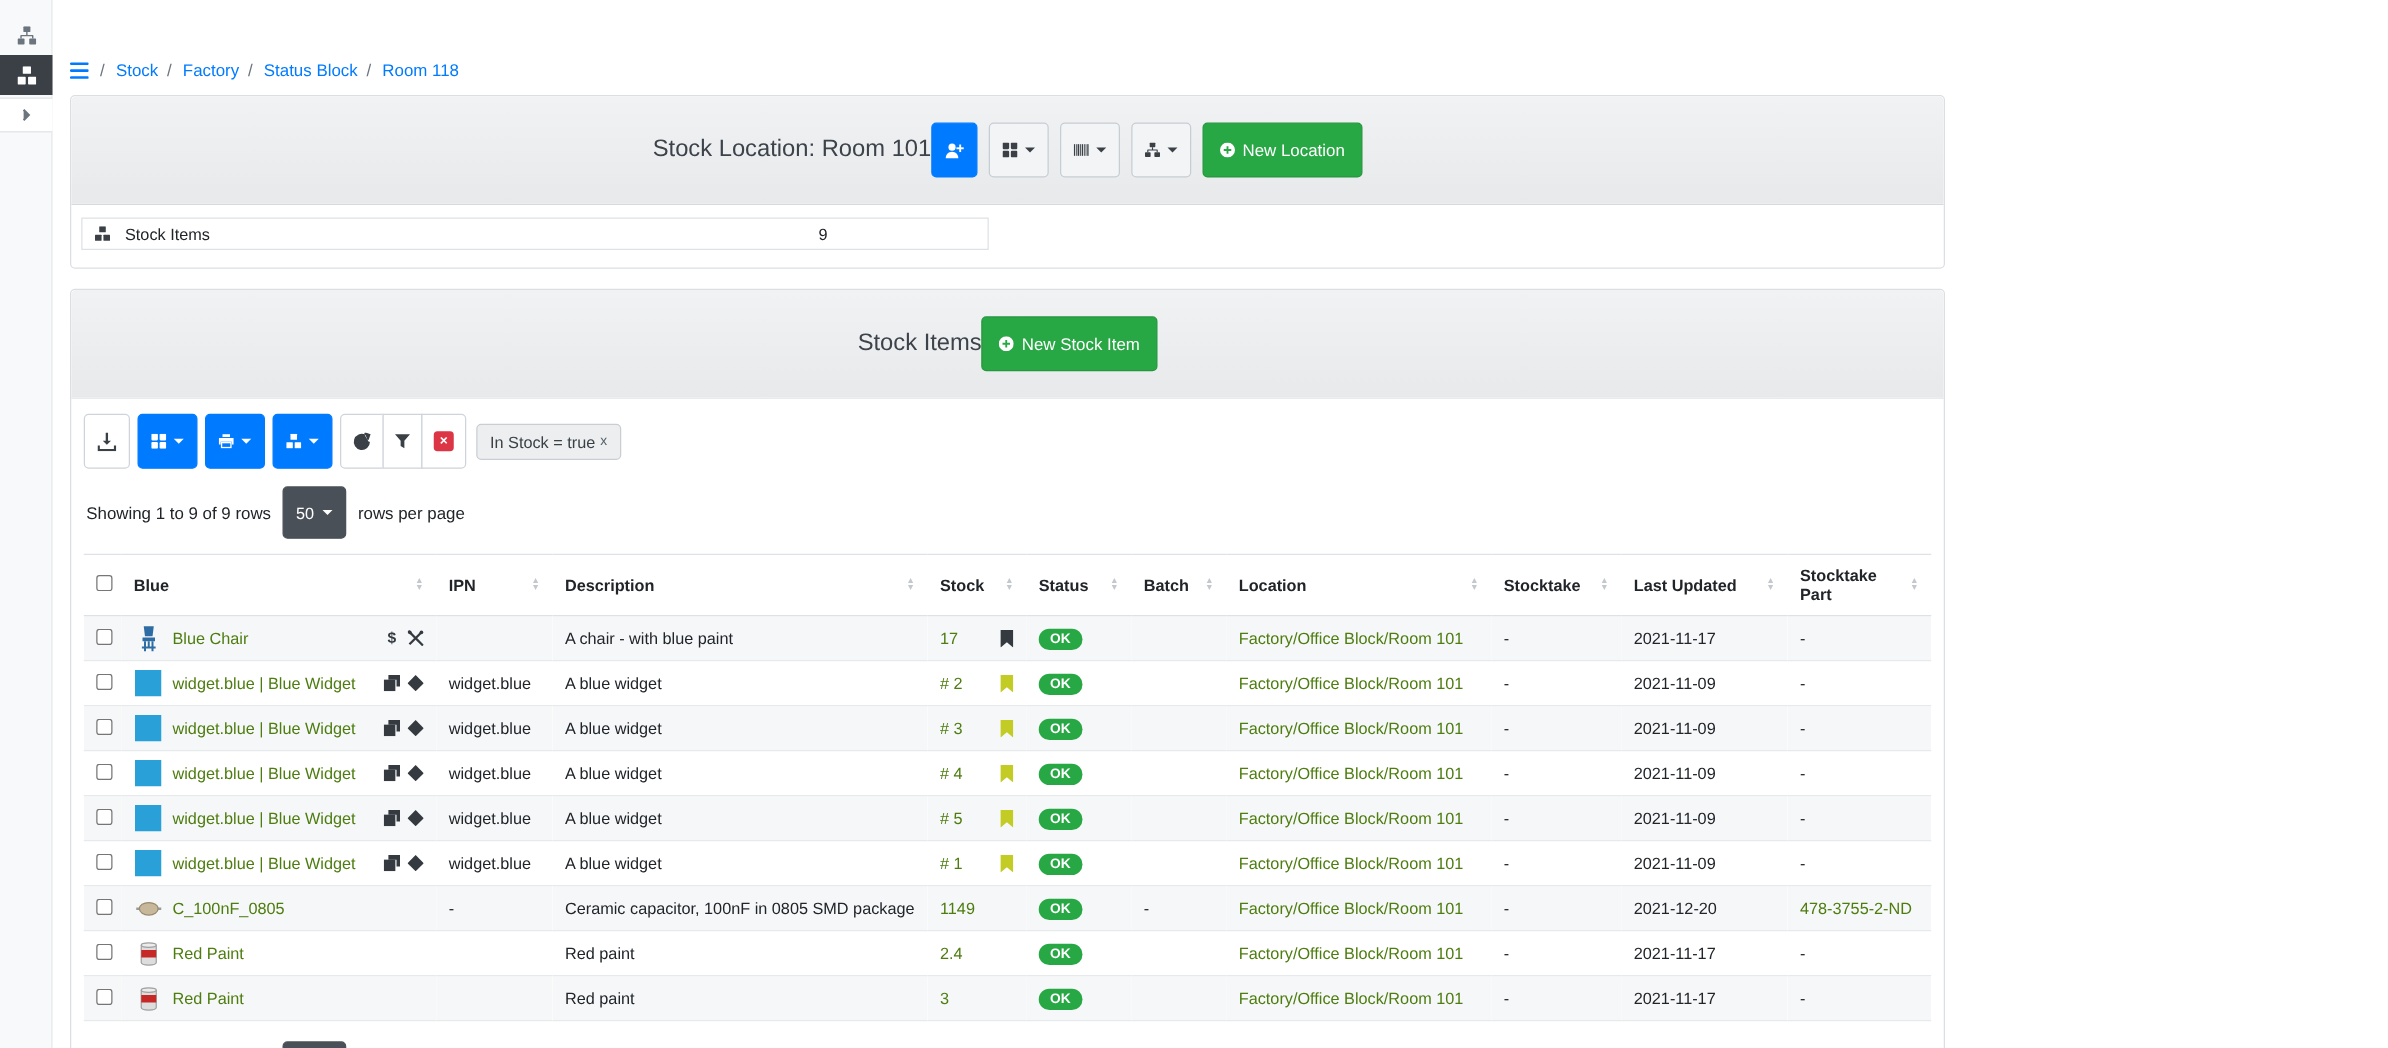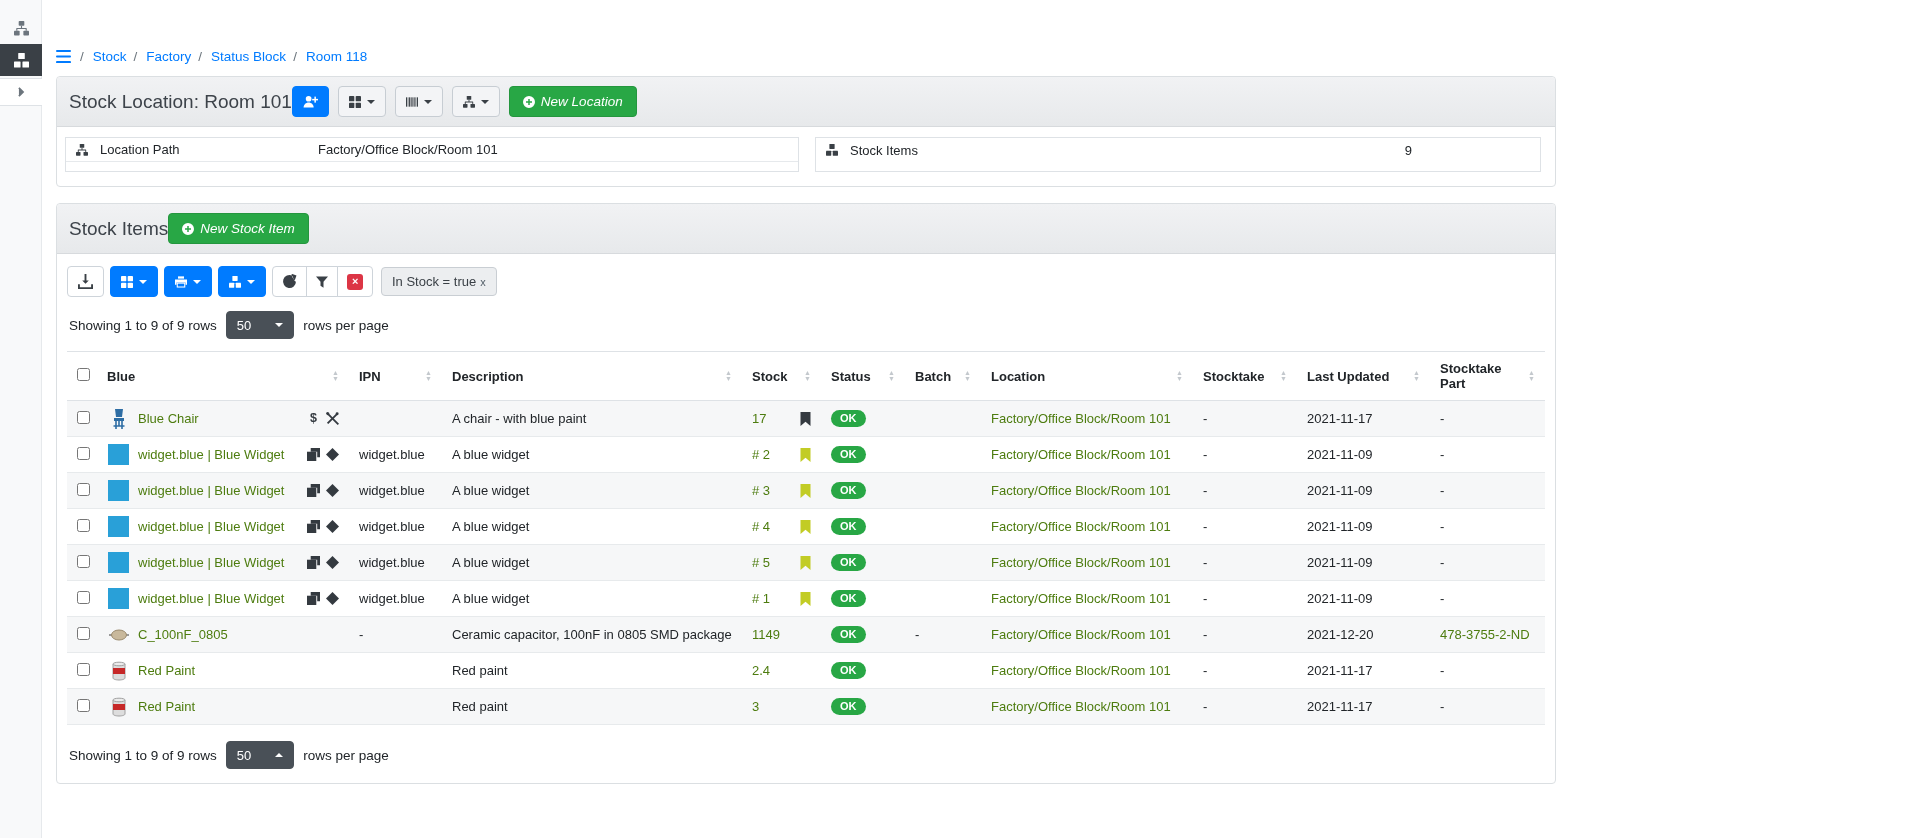--- a/index.html
+++ b/index.html
@@ -24,25 +24,25 @@
 
   
   .crumbs { display:flex; align-items:center; height:28px; margin-bottom:6px; font-size:13.5px; }
   .burger { color:#007bff; margin-right:2px; cursor:pointer; }
   .crumb { color:#007bff; text-decoration:none; cursor:pointer; }
   .crumb::before { content:"/"; color:#6c757d; margin:0 9px 0 7px; }
 
   
   .panel { width:1500px; border:1px solid #dbdfe2; border-radius:4px; margin-bottom:16px; background:#fff; }
   .panel-head { background:linear-gradient(#f1f2f4,#e7e9eb); border-bottom:1px solid #d7dadd; border-radius:4px 4px 0 0;
-    padding:9px 12px; display:flex; align-items:center; justify-content:flex-start; min-height:44px; }
+    padding:21px 12px; display:flex; align-items:center; justify-content:center; min-height:44px; }
   .panel-title { font-size:19px; font-weight:500; color:#3d434a; }
 
-  .btn { display:inline-flex; align-items:center; justify-content:center; gap:6px; height:31px; padding:0 10px;
-    border-radius:4px; border:1px solid transparent; font-size:13px; cursor:pointer; background:#fff; font-family:inherit;font-style:italic; }
+  .btn { display:inline-flex; align-items:center; justify-content:center; gap:6px; height:44px; padding:0 10px;
+    border-radius:4px; border:1px solid transparent; font-size:13px; cursor:pointer; background:#fff; font-family:inherit; }
   .btn-blue { background:#007bff; border-color:#007bff; color:#fff; }
   .btn-green { background:#28a745; border-color:#24963e; color:#fff; font-size:13.5px; padding:0 13px; }
   .btn-lite { background:#f3f4f6; border-color:#c7cdd3; color:#3a4046; }
   .btn-white { background:#fff; border-color:#ced4da; color:#3a4046; }
   .btn-darkgray { background:#6c757d; border-color:#6c757d; color:#fff; }
   .caret { width:0; height:0; border-left:4px solid transparent; border-right:4px solid transparent; border-top:4px solid currentColor; display:inline-block; }
   .caret.up { border-top:none; border-bottom:4px solid currentColor; }
   .head-actions { display:flex; align-items:center; gap:9px; }
 
   
@@ -69,22 +69,22 @@
     font-size:11px; font-weight:bold; line-height:1; }
   .redx::before { content:"\00d7"; }
   .filter-chip { background:#eceef0; border:1px solid #c9ced3; border-radius:4px; padding:6px 10px; display:inline-flex; align-items:center; gap:3px; color:#3a4046; cursor:pointer; }
   .chip-x { font-size:11px; color:#55606a; margin-left:1px; }
   .toolbar-right { margin-left:auto; display:inline-flex; align-items:center; gap:11px; }
   .search-input { width:166px; height:32px; border:1px solid #ced4da; border-radius:4px; padding:0 10px; font-size:13px; font-family:inherit; color:#212529; }
   .search-input::placeholder { color:#8d959d; }
 
   .pagerow { display:flex; align-items:center; gap:9px; margin:14px 0 12px 2px; font-size:13.5px; }
   .pagerow.bottom { margin-top:16px; margin-bottom:4px; }
-  .pgsize { background:#495057; border:1px solid #495057; color:#fff; border-radius:4px; height:28px; padding:0 10px;
-    display:inline-flex; align-items:center; gap:24px; font-size:13px; cursor:pointer; }
+  .pgsize { background:#495057; border:1px solid #495057; color:#fff; border-radius:4px; height:42px; padding:0 10px;
+    display:inline-flex; align-items:center; gap:7px; font-size:13px; cursor:pointer; }
 
   
   table.stock { width:100%; border-collapse:collapse; table-layout:fixed; }
   col.c1{width:30px} col.c2{width:252px} col.c3{width:93px} col.c4{width:300px} col.c5{width:79px} col.c6{width:84px}
   col.c7{width:76px} col.c8{width:212px} col.c9{width:104px} col.c10{width:133px} col.c11{width:115px}
   table.stock th { border-top:1px solid #dee2e6; border-bottom:1px solid #dee2e6; padding:9px 10px; text-align:left; font-weight:700; font-size:13px; cursor:pointer; }
   table.stock td { border-top:1px solid #e7eaec; padding:6px 10px; font-size:13px; vertical-align:middle; overflow:hidden; white-space:nowrap; }
   table.stock tbody tr:nth-child(odd) { background:#f6f7f8; }
   table.stock tbody tr:last-child { border-bottom:1px solid #e7eaec; }
   .thc { display:flex; align-items:center; justify-content:space-between; gap:4px; }
@@ -214,34 +214,20 @@
               <span class="icon sm">
                   <svg viewBox="0 0 16 16">
                     <path d="M8 0a8 8 0 1 0 0 16A8 8 0 0 0 8 0zm4 9H9v3H7V9H4V7h3V4h2v3h3z"></path>
                   </svg>
                 </span>
               <span>New Location</span>
             </button>
           </div>
         </header>
         <div class="loc-body">
-          <div class="dbox left">
-            <div class="drow">
-              <span class="dicon icon sm">
-                  <svg viewBox="0 0 16 16">
-                    <rect x="5" y="0" width="6" height="5" rx="0.8"></rect>
-                    <rect x="0" y="10.5" width="6" height="5" rx="0.8"></rect>
-                    <rect x="10" y="10.5" width="6" height="5" rx="0.8"></rect>
-                    <path d="M7.4 5h1.2v2.4h4.4c.4 0 .6.3.6.6v2.5h-1.2V8.6H3.6v1.9H2.4V8c0-.3.2-.6.6-.6h4.4z"></path>
-                  </svg>
-                </span>
-              <span class="dlabel">Location Path</span>
-              <span class="dvalue-left">Factory/Office Block/Room 101</span>
-            </div>
-          </div>
           <div class="dbox right">
             <div class="drow">
               <span class="dicon icon sm">
                   <svg viewBox="0 0 16 16">
                     <rect x="4.5" y="0" width="7" height="6.5" rx="0.6"></rect>
                     <rect x="0" y="9" width="7" height="6.5" rx="0.6"></rect>
                     <rect x="9" y="9" width="7" height="6.5" rx="0.6"></rect>
                   </svg>
                 </span>
               <span>Stock Items</span>

